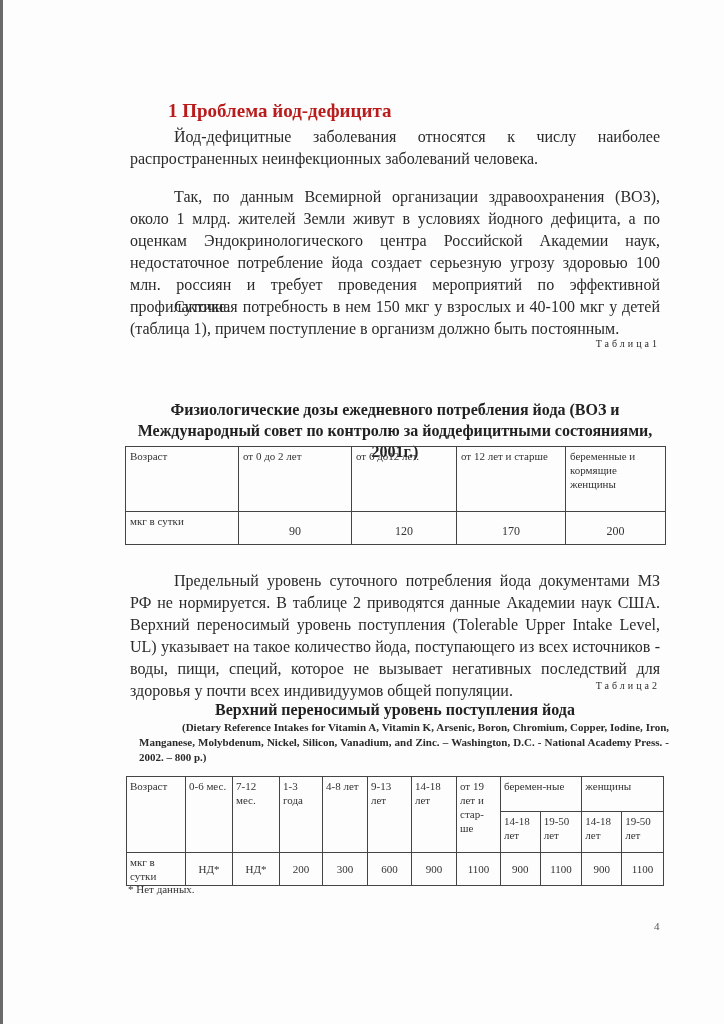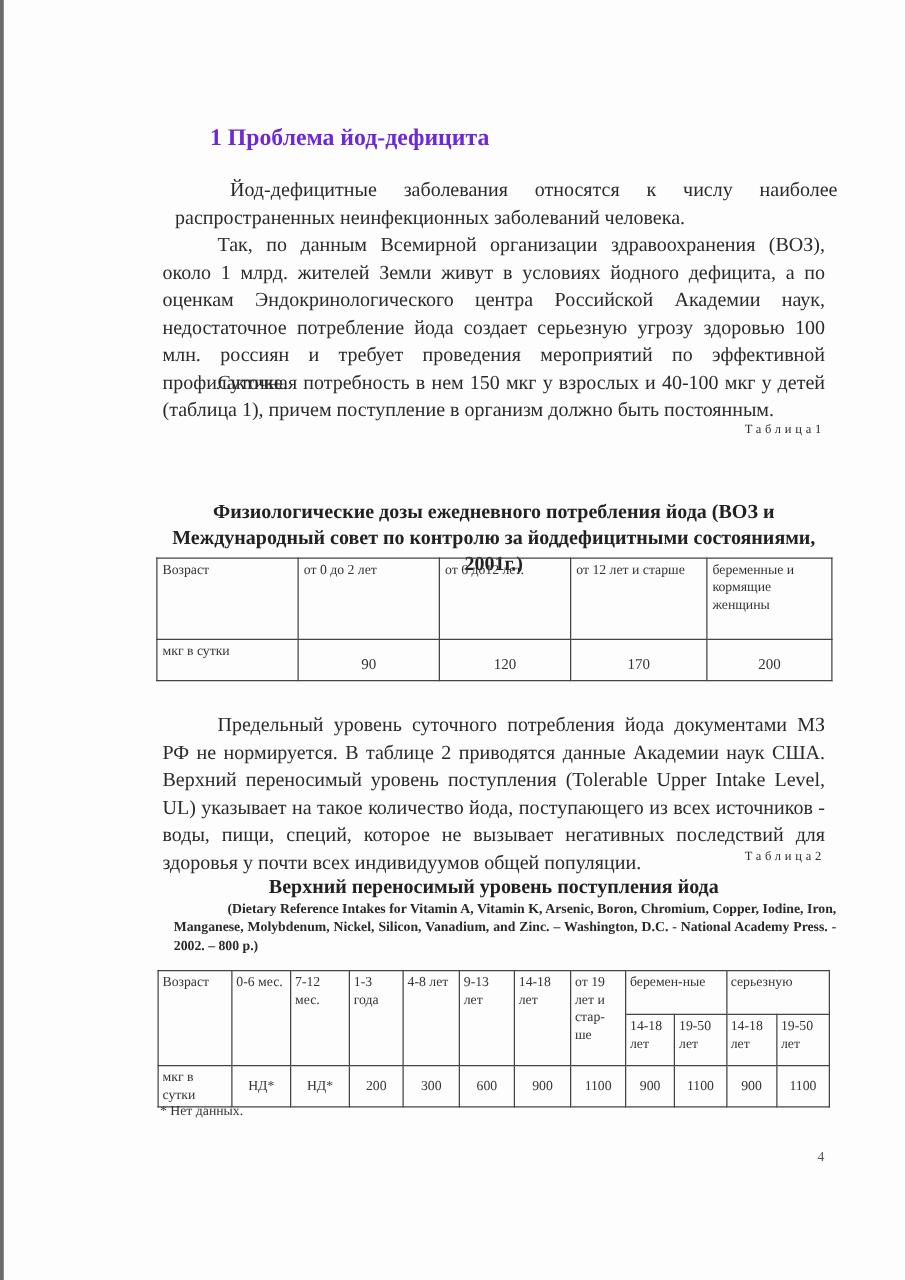--- a/index.html
+++ b/index.html
@@ -5,21 +5,21 @@
   html, body { margin: 0; padding: 0; }
   body {
     width: 724px; height: 1024px; position: relative; overflow: hidden;
     background: #fdfdfd;
     font-family: "Liberation Serif", "DejaVu Serif", serif;
     color: #2a2a2a;
   }
   .scan-edge { position: absolute; left: 0; top: 0; width: 3px; height: 1024px; background: #6a6a6a; }
   h1.section-title {
     position: absolute; left: 168px; top: 100px; margin: 0;
-    font-size: 19px; font-weight: bold; color: #6d28d9;
+    font-size: 19px; font-weight: bold; color: #b91c1c;
   }
   .para {
     position: absolute; left: 130px; width: 530px; margin: 0;
     font-size: 16px; line-height: 22px; text-align: justify;
     text-indent: 44px; color: #2a2a2a;
   }
   .table-label {
     position: absolute; right: 64px; font-size: 10px; letter-spacing: 3px; color: #2a2a2a;
   }
   .table-caption {
@@ -43,21 +43,21 @@
   .footnote { position: absolute; left: 128px; top: 883px; font-size: 11px; color: #333; }
   .page-number { position: absolute; left: 654px; top: 920px; font-size: 11px; color: #555; }
 </style>
 </head>
 <body>
 
 <div class="scan-edge"></div>
 
 <h1 class="section-title">1 Проблема йод-дефицита</h1>
 
-<p class="para" style="top:142px;margin-left:10px;">Йод-дефицитные заболевания относятся к числу наиболее распространенных неинфекционных заболеваний человека.</p>
+<p class="para" style="top:126px;">Йод-дефицитные заболевания относятся к числу наиболее распространенных неинфекционных заболеваний человека.</p>
 <p class="para" style="top:186px;">Так, по данным Всемирной организации здравоохранения (ВОЗ), около 1 млрд. жителей Земли живут в условиях йодного дефицита, а по оценкам Эндокринологического центра Российской Академии наук, недостаточное потребление йода создает серьезную угрозу здоровью 100 млн. россиян и требует проведения мероприятий по эффективной профилактике.</p>
 <p class="para" style="top:296px;">Суточная потребность в нем 150 мкг у взрослых и 40-100 мкг у детей (таблица 1), причем поступление в организм должно быть постоянным.</p>
 
 <div class="table-label" style="top:338px;">Таблица1</div>
 
 <div class="table-caption" style="top:378px;margin-top:21px;">Физиологические дозы ежедневного потребления йода (ВОЗ и Международный совет по контролю за йоддефицитными состояниями, 2001г.)</div>
 
 <table id="t1">
   <tbody>
       <tr>
@@ -89,21 +89,21 @@
       <tr>
     <td rowspan="2" style="width:52px">Возраст</td>
     <td rowspan="2" style="width:40px">0-6 мес.</td>
     <td rowspan="2" style="width:40px">7-12 мес.</td>
     <td rowspan="2" style="width:36px">1-3 года</td>
     <td rowspan="2" style="width:38px">4-8 лет</td>
     <td rowspan="2" style="width:37px">9-13 лет</td>
     <td rowspan="2" style="width:38px">14-18 лет</td>
     <td rowspan="2" style="width:37px">от 19 лет и стар-ше</td>
     <td colspan="2" style="height:30px">беремен-ные</td>
-    <td colspan="2">серьезную</td>
+    <td colspan="2">женщины</td>
   </tr>
   <tr>
     <td style="height:36px">14-18 лет</td>
     <td>19-50 лет</td>
     <td>14-18 лет</td>
     <td>19-50 лет</td>
   </tr>
   <tr class="data">
     <td>мкг в сутки</td>
     <td class="val">НД*</td>

